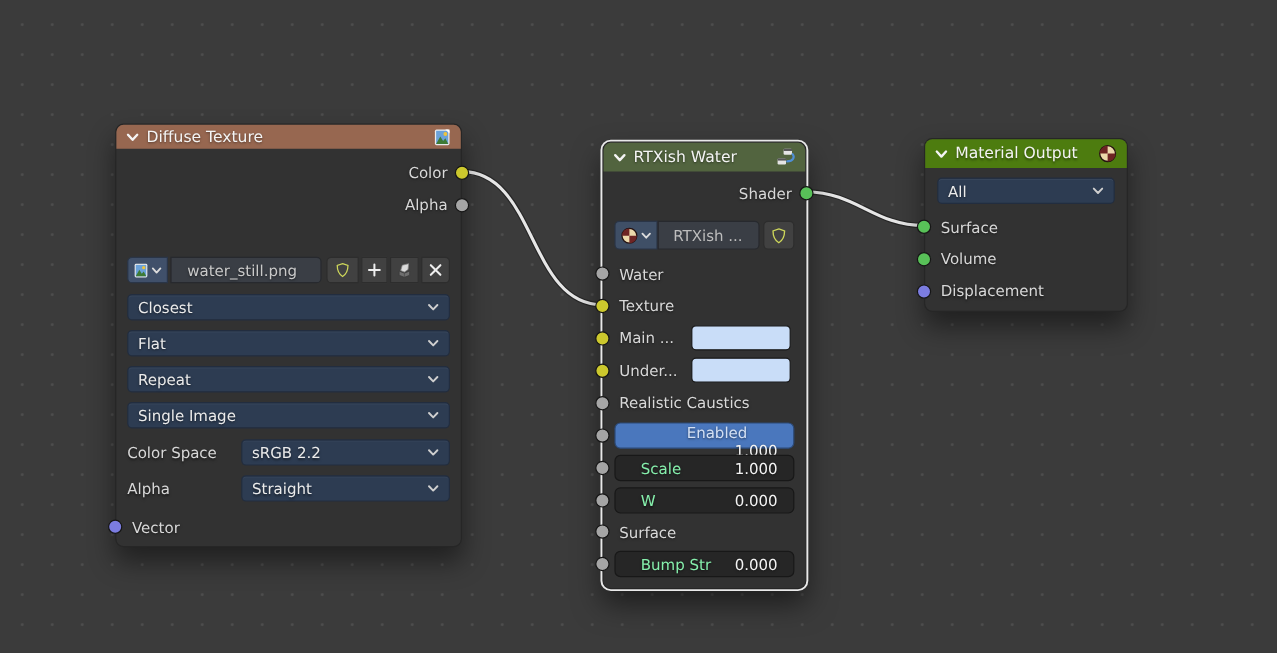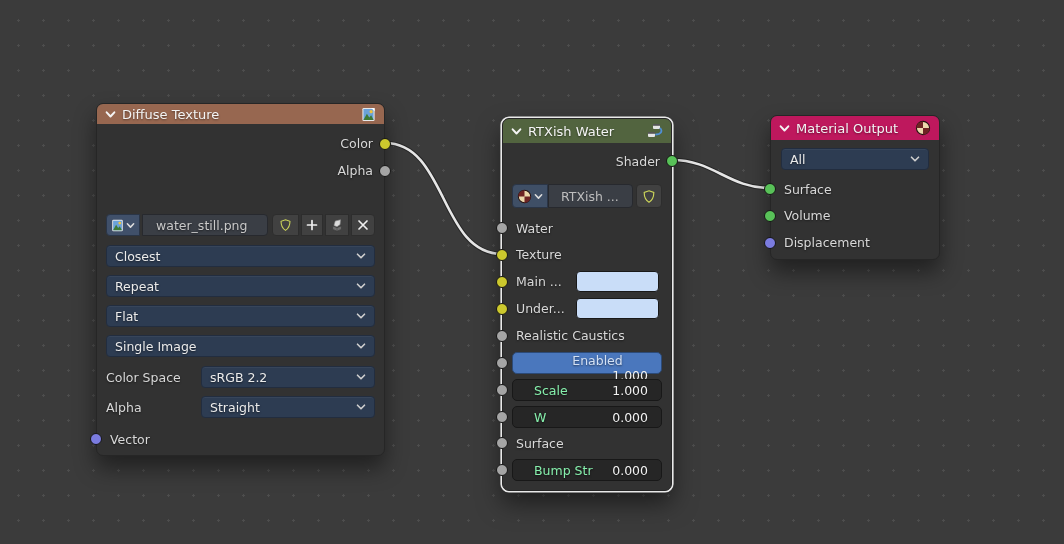--- a/index.html
+++ b/index.html
@@ -175,29 +175,29 @@
 
   <div class="dd dd-row" style="margin-top:9px">
     <span>Closest</span>
     <span class="chev">
         <svg width="10" height="10" viewBox="0 0 10 10">
           <polyline points="1.5,3.2 5,6.8 8.5,3.2" fill="none" stroke="#cfcfcf" stroke-width="1.6" stroke-linecap="round" stroke-linejoin="round"></polyline>
         </svg>
       </span>
   </div>
   <div class="dd dd-row" style="margin-top:8px">
+    <span>Flat</span>
+    <span class="chev">
+        <svg width="10" height="10" viewBox="0 0 10 10">
+          <polyline points="1.5,3.2 5,6.8 8.5,3.2" fill="none" stroke="#cfcfcf" stroke-width="1.6" stroke-linecap="round" stroke-linejoin="round"></polyline>
+        </svg>
+      </span>
+  </div>
+  <div class="dd dd-row" style="margin-top:8px">
     <span>Repeat</span>
-    <span class="chev">
-        <svg width="10" height="10" viewBox="0 0 10 10">
-          <polyline points="1.5,3.2 5,6.8 8.5,3.2" fill="none" stroke="#cfcfcf" stroke-width="1.6" stroke-linecap="round" stroke-linejoin="round"></polyline>
-        </svg>
-      </span>
-  </div>
-  <div class="dd dd-row" style="margin-top:8px">
-    <span>Flat</span>
     <span class="chev">
         <svg width="10" height="10" viewBox="0 0 10 10">
           <polyline points="1.5,3.2 5,6.8 8.5,3.2" fill="none" stroke="#cfcfcf" stroke-width="1.6" stroke-linecap="round" stroke-linejoin="round"></polyline>
         </svg>
       </span>
   </div>
   <div class="dd dd-row" style="margin-top:8px">
     <span>Single Image</span>
     <span class="chev">
         <svg width="10" height="10" viewBox="0 0 10 10">
@@ -331,21 +331,21 @@
     <span class="socket in" style="background: rgb(165, 165, 165);"></span>
     <span class="slider">
       <span class="slab">Bump Str</span>
       <span class="sval">0.000</span>
     </span>
   </div>
   <div style="height:9px"></div>
 </div>
 
 <div class="node" style="left:770px; top:115px; width:170px;">
-  <div class="node-header hdr-24" style="background: #be185d;">
+  <div class="node-header hdr-24" style="background: #4d7c0f;">
     <svg width="11" height="11" viewBox="0 0 10 10">
         <polyline points="1.5,3 5,6.8 8.5,3" fill="none" stroke="#f4f4f4" stroke-width="1.8" stroke-linecap="round" stroke-linejoin="round"></polyline>
       </svg>
     <span>Material Output</span>
     <span class="hdr-icon">
       <svg width="16" height="16" viewBox="0 0 16 16">
           <circle cx="8" cy="8" r="6.6" fill="#ecd8ab" stroke="#241111" stroke-width="1.1"></circle>
           <path d="M8 8 L8 1.4 A6.6 6.6 0 0 0 1.4 8 Z" fill="#6e2424"></path>
           <path d="M8 8 L8 14.6 A6.6 6.6 0 0 0 14.6 8 Z" fill="#6e2424"></path>
         </svg>

